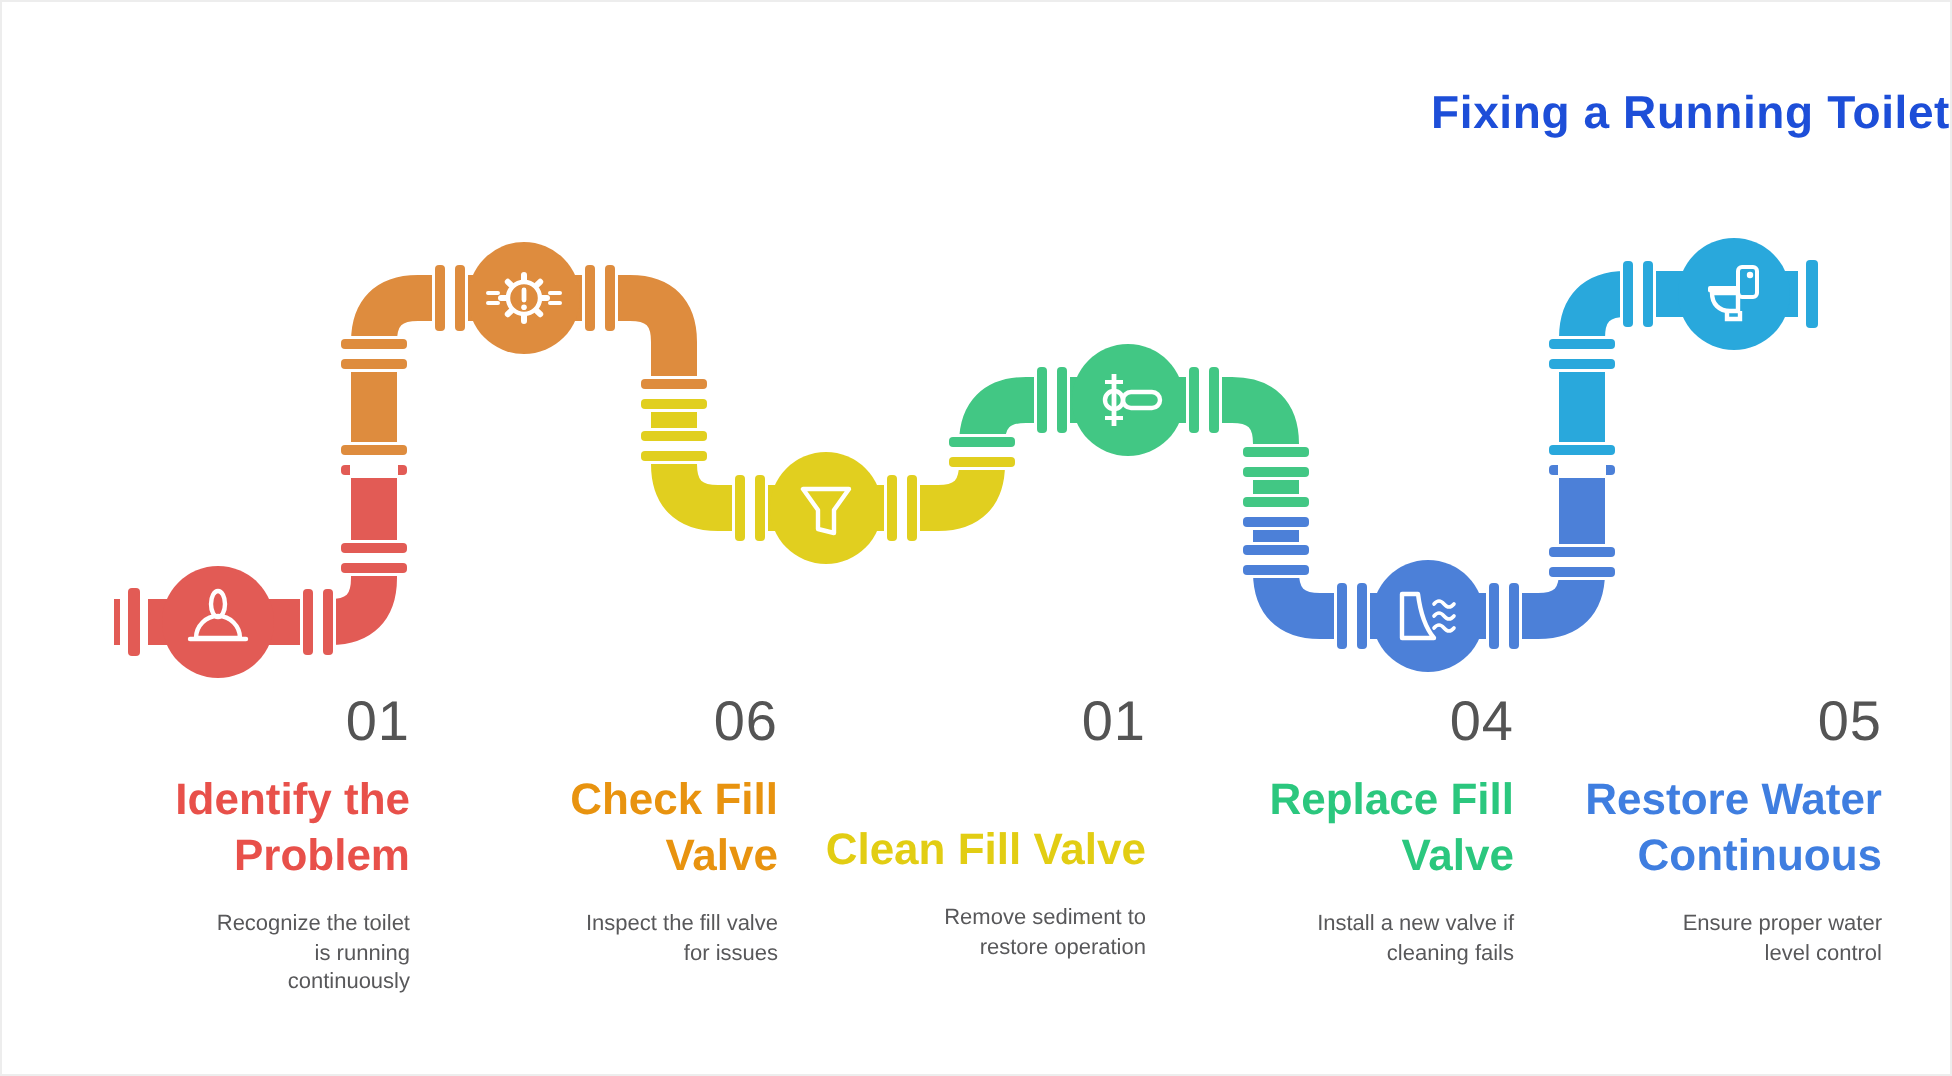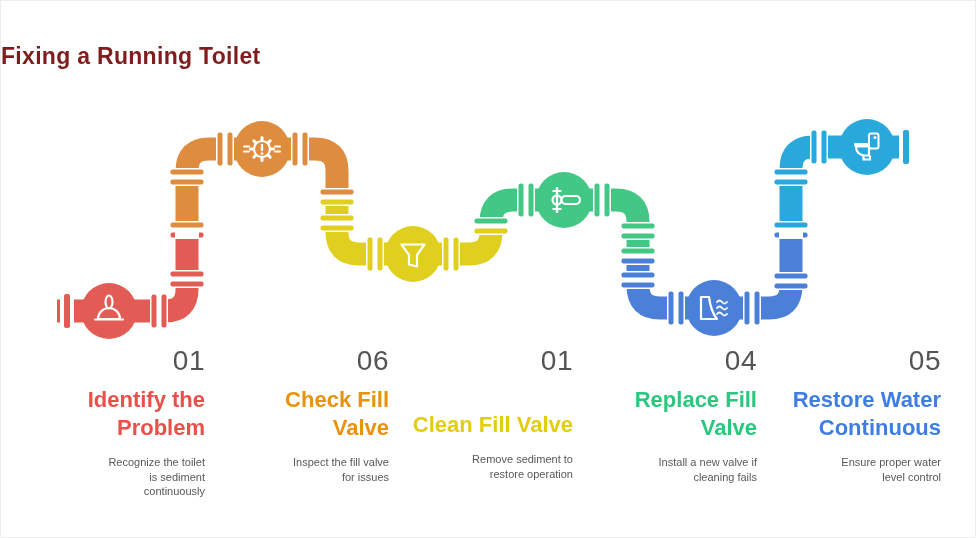--- a/index.html
+++ b/index.html
@@ -3,21 +3,21 @@
 <meta charset="utf-8">
 <style>
   html,body{margin:0;padding:0;background:#fff;}
   .canvas{
     position:relative; width:976px; height:538px; background:#ffffff;
     border:1px solid #ededed; box-sizing:border-box; overflow:hidden;
     font-family:"Liberation Sans", sans-serif;
   }
   .main-title{
     position:absolute; top:42px; left:0; width:100%;
-    text-align:left; font-size:23px; font-weight:bold; color:#7f1d1d;
+    text-align:right; font-size:23px; font-weight:bold; color:#1d4ed8;
     letter-spacing:0.3px;
   }
   .pipes{ position:absolute; top:0; left:0; }
   .cols{
     position:absolute; top:344px; left:28px; width:920px;
     display:flex; flex-direction:row;
   }
   .col{ flex:1 1 0; text-align:right; padding:0 8px; box-sizing:border-box; }
   .num{
     font-size:28px; color:#545454; line-height:1.15;
@@ -191,21 +191,21 @@
       </g>
     </g>
   </svg>
 
   <div class="cols">
     <div class="col">
       <div class="num">01</div>
       <div class="stitle" style="color: rgb(232, 80, 74);">Identify the
 Problem</div>
       <div class="sdesc">Recognize the toilet
-is sediment
+is running
 continuously</div>
     </div>
     <div class="col">
       <div class="num">06</div>
       <div class="stitle" style="color: rgb(232, 147, 15);">Check Fill
 Valve</div>
       <div class="sdesc">Inspect the fill valve
 for issues</div>
     </div>
     <div class="col">

